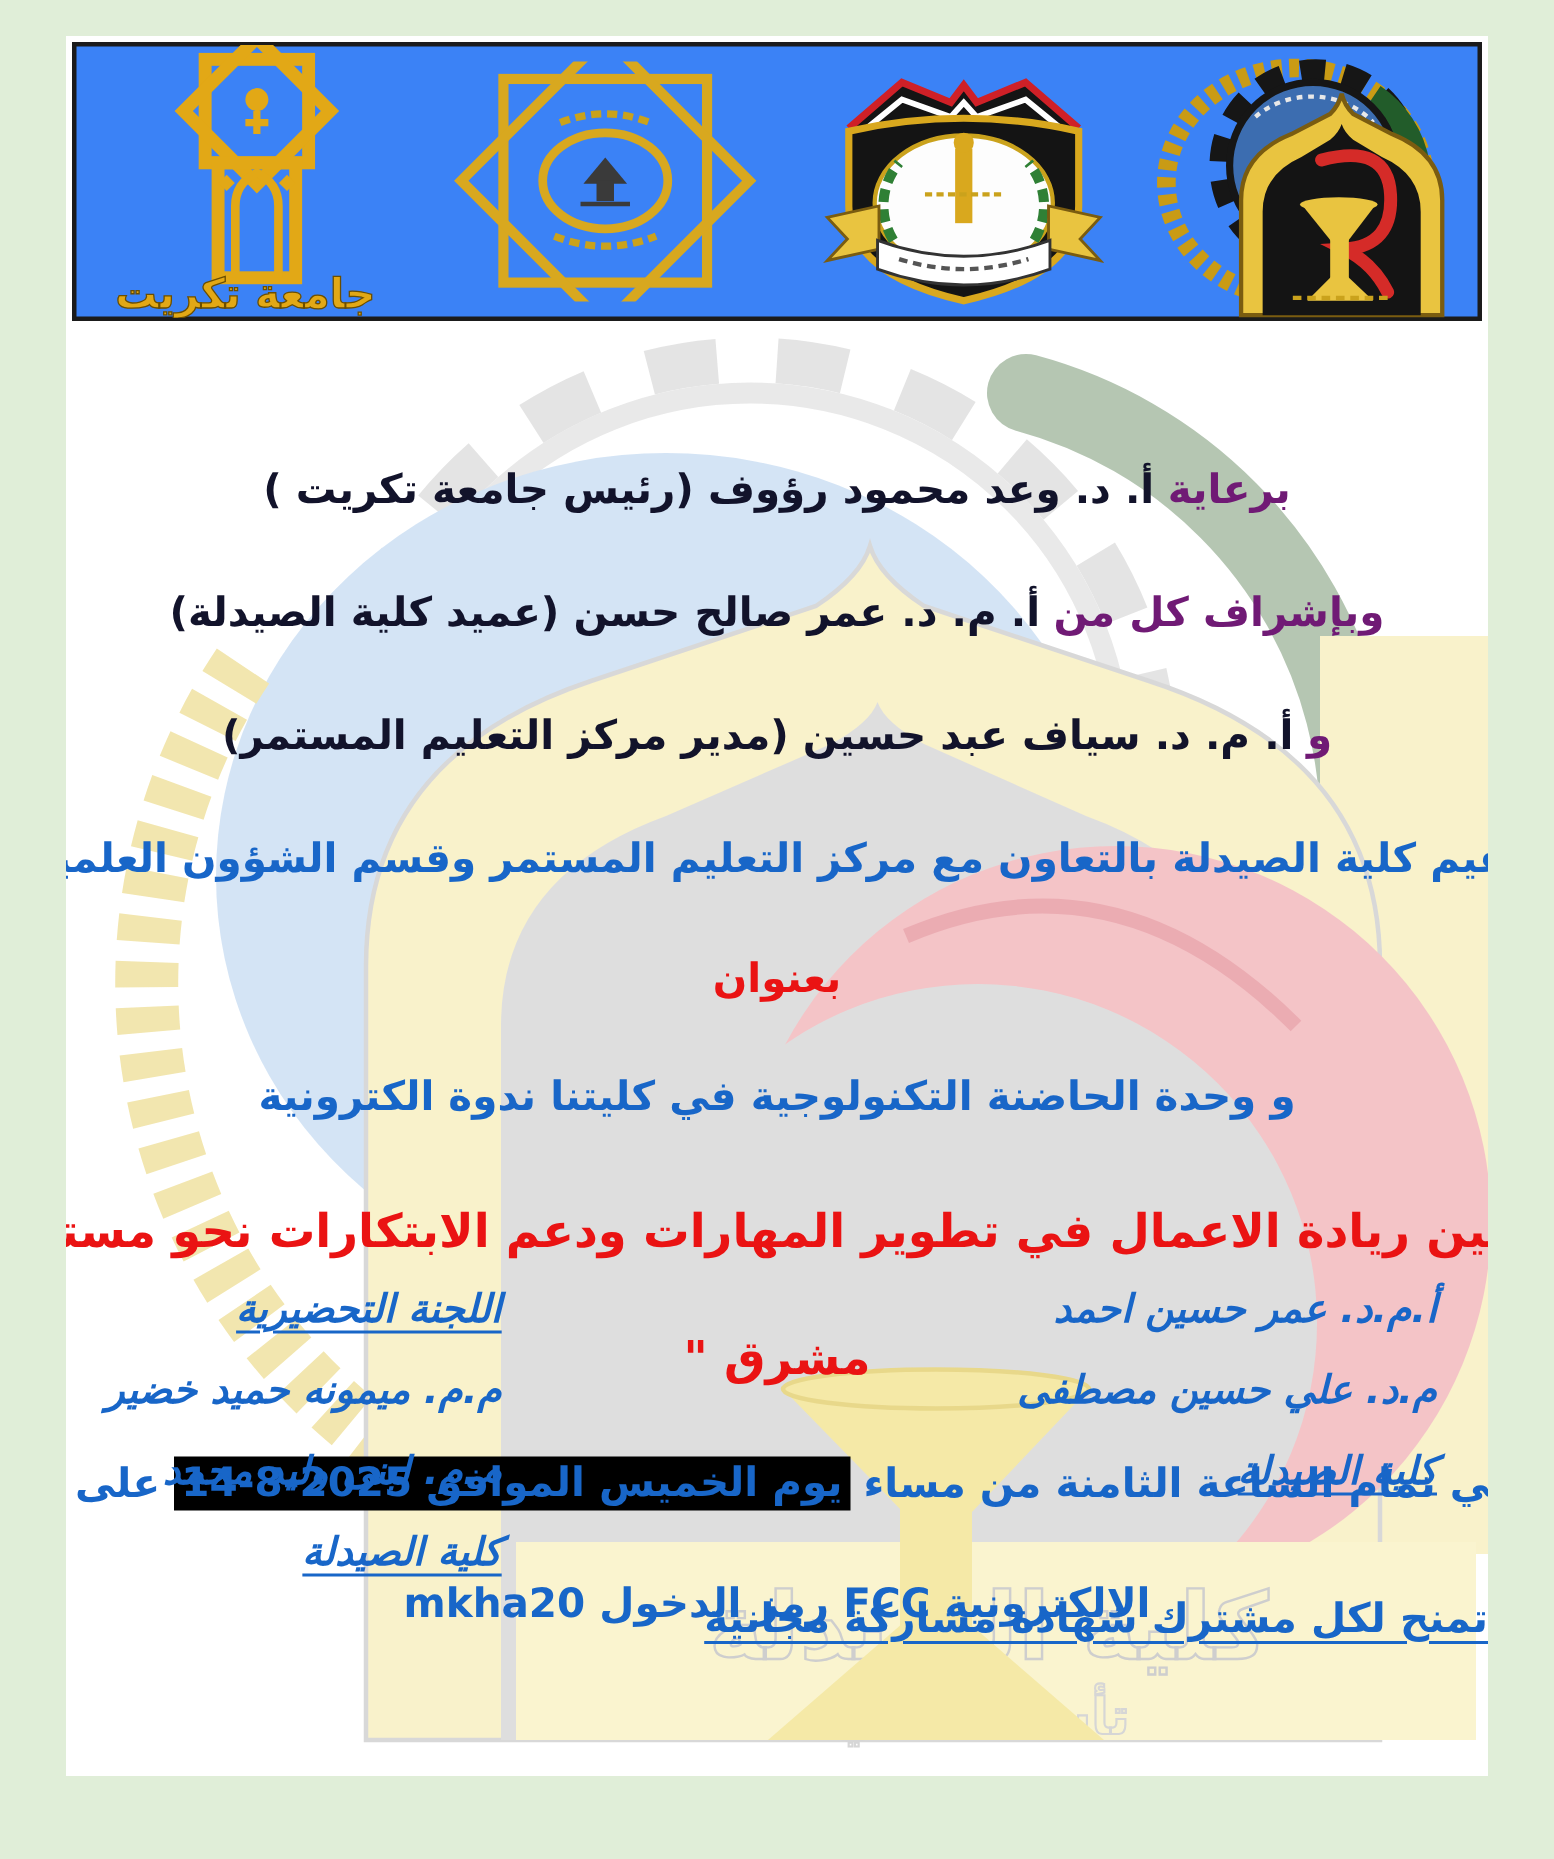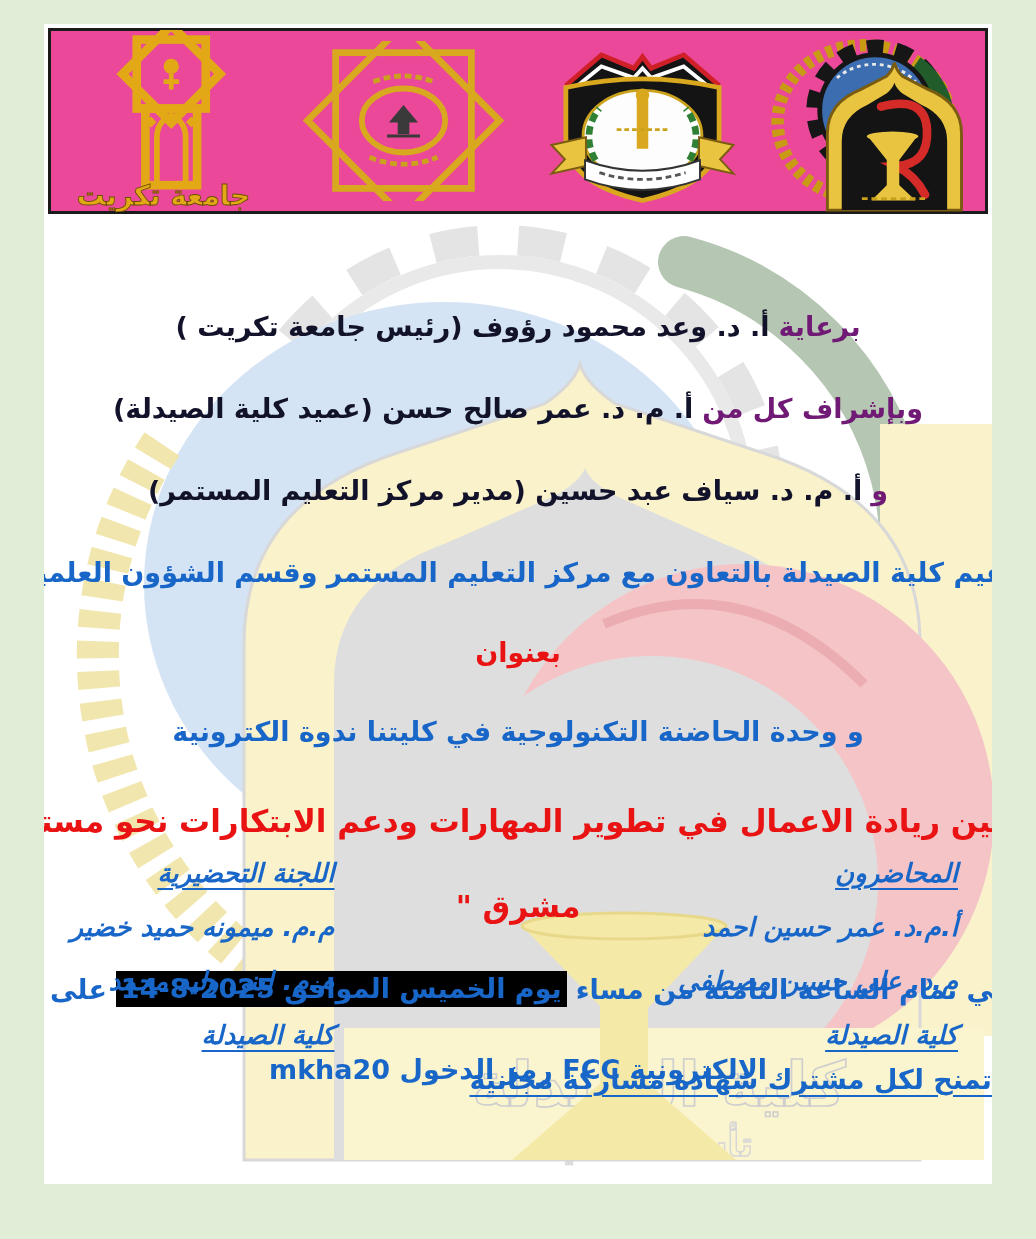--- a/index.html
+++ b/index.html
@@ -8,21 +8,21 @@
     background:#e0eed8; overflow:hidden;
     font-family:"DejaVu Sans", sans-serif; direction:rtl;
   }
   .content {
     position:absolute; left:44px; top:24px; width:948px; height:1160px;
     background:#ffffff; overflow:hidden;
   }
   .watermark { position:absolute; left:0; top:0; z-index:1; }
   .header-box {
     position:absolute; left:4px; right:4px; top:4px; height:186px;
-    background:#ec4899; border:3px solid #1b1b1b; z-index:2;
+    background:#3b82f6; border:3px solid #1b1b1b; z-index:2;
     display:flex; align-items:center; justify-content:space-between;
     padding:2px 12px; box-sizing:border-box;
   }
   .header-box svg { display:block; }
   .stack { position:absolute; left:0; right:0; top:248px; z-index:3; text-align:center; }
   .ln { height:55px; display:flex; align-items:center; justify-content:center; gap:9px; white-space:nowrap; }
   .fs27 { font-size:27px; font-weight:700; }
   .lead { color:#701a75; }
   .dark { color:#12132b; }
   .blue { color:#1866c8; }
@@ -169,21 +169,20 @@
       <p class="ln date1 fs27 blue">
         <span>وذلك في تمام الساعة الثامنة من مساء</span>
         <mark class="hl">يوم الخميس الموافق 2025-8-14</mark>
         <span>على المنصة</span>
       </p>
       <p class="ln date2 fs27 blue">الالكترونية FCC رمز الدخول mkha20</p>
     </div>
 
     <div class="cols">
       <div class="col col-lect">
-        <p><span class="u">المحاضرون</span></p>
         <p>أ.م.د. عمر حسين احمد</p>
         <p>م.د. علي حسين مصطفى</p>
         <p><span class="u">كلية الصيدلة</span></p>
       </div>
       <div class="col col-comm">
         <p><span class="u">اللجنة التحضيرية</span></p>
         <p>م.م. ميمونه حميد خضير</p>
         <p>م.م. لبنى وليد محمد</p>
         <p><span class="u">كلية الصيدلة</span></p>
       </div>

